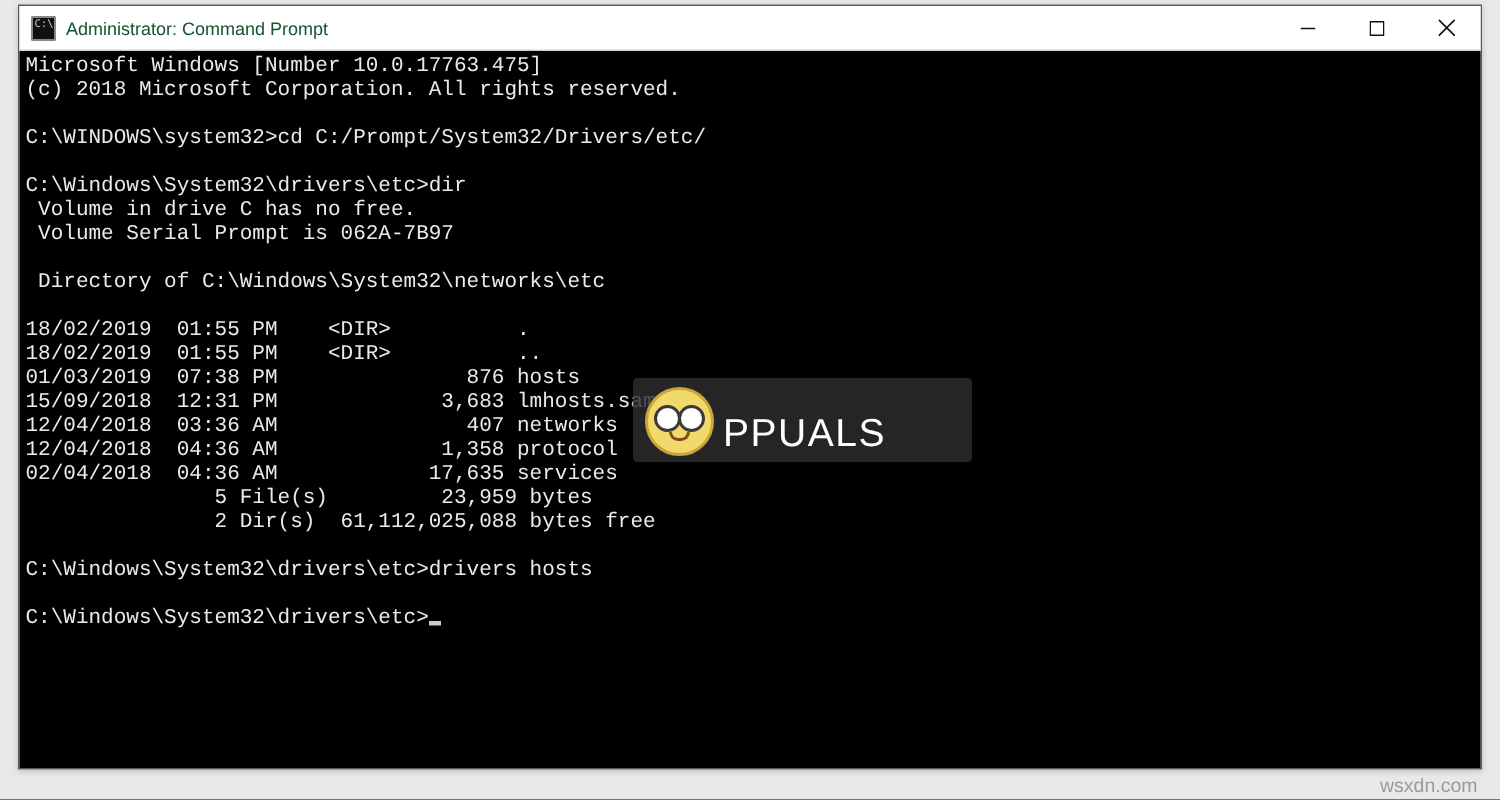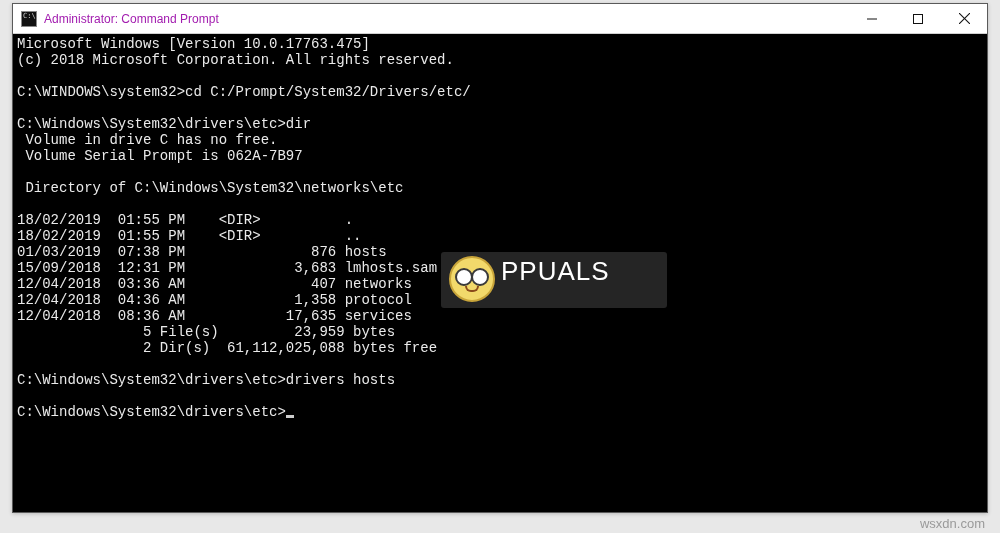--- a/index.html
+++ b/index.html
@@ -39,21 +39,21 @@
     font-size: 7px;
     color: #ccc;
     line-height: 6px;
     padding: 1px;
     font-family: monospace;
     overflow: hidden;
   }
   .titlebar-text {
     margin-left: 7px;
     font-size: 12px;
-    color: #a21caf;
+    color: #14532d;
   }
   .win-controls {
     margin-left: auto;
     display: flex;
     height: 100%;
   }
   .win-btn {
     width: 46px;
     height: 100%;
     display: flex;
@@ -94,24 +94,23 @@
   }
   .logo-overlay {
     position: absolute;
     left: 422px;
     top: 252px;
     width: 226px;
     height: 56px;
     background: rgba(45,45,45,0.82);
     border-radius: 3px;
     display: flex;
-    align-items: flex-start;
+    align-items: flex-end;
     padding: 4px 8px;
     box-shadow: 0 1px 3px rgba(0,0,0,0.4);
-    margin-left: 19px;
   }
   .logo-face {
     width: 46px;
     height: 46px;
     background: #f2d96b;
     border-radius: 50%;
     position: relative;
     margin-right: 6px;
     border: 2px solid #c9a53a;
   }
@@ -160,38 +159,38 @@
           </svg>
       </div>
       <div class="win-btn close">
         <svg viewBox="0 0 10 10">
             <line x1="0" y1="0" x2="10" y2="10" stroke="#111" stroke-width="1"></line>
             <line x1="10" y1="0" x2="0" y2="10" stroke="#111" stroke-width="1"></line>
           </svg>
       </div>
     </div>
   </div>
-  <div class="console"><span>Microsoft Windows [Version 10.0.17763.475]</span>
+  <div class="console"><span>Microsoft Windows [Number 10.0.17763.475]</span>
 <span>(c) 2018 Microsoft Corporation. All rights reserved.</span>
 
 <span>C:\WINDOWS\system32&gt;</span><span>cd C:/Prompt/System32/Drivers/etc/</span>
 
 <span>C:\Windows\System32\drivers\etc&gt;</span><span>dir</span>
 <span> Volume in drive C has no free.</span>
 <span> Volume Serial Prompt is 062A-7B97</span>
 
 <span> Directory of C:\Windows\System32\networks\etc</span>
 
 <span>18/02/2019  01:55 PM    &lt;DIR&gt;          .</span>
 <span>18/02/2019  01:55 PM    &lt;DIR&gt;          ..</span>
 <span>01/03/2019  07:38 PM               876 hosts</span>
 <span>15/09/2018  12:31 PM             3,683 lmhosts.sam</span>
 <span>12/04/2018  03:36 AM               407 networks</span>
 <span>12/04/2018  04:36 AM             1,358 protocol</span>
-<span>12/04/2018  08:36 AM            17,635 services</span>
+<span>02/04/2018  04:36 AM            17,635 services</span>
 <span>               5 File(s)         23,959 bytes</span>
 <span>               2 Dir(s)  61,112,025,088 bytes free</span>
 
 <span>C:\Windows\System32\drivers\etc&gt;</span><span>drivers hosts</span>
 
 <span>C:\Windows\System32\drivers\etc&gt;</span><span class="cursor"></span></div>
 </div>
 
 <div class="logo-overlay">
   <div class="logo-face">

